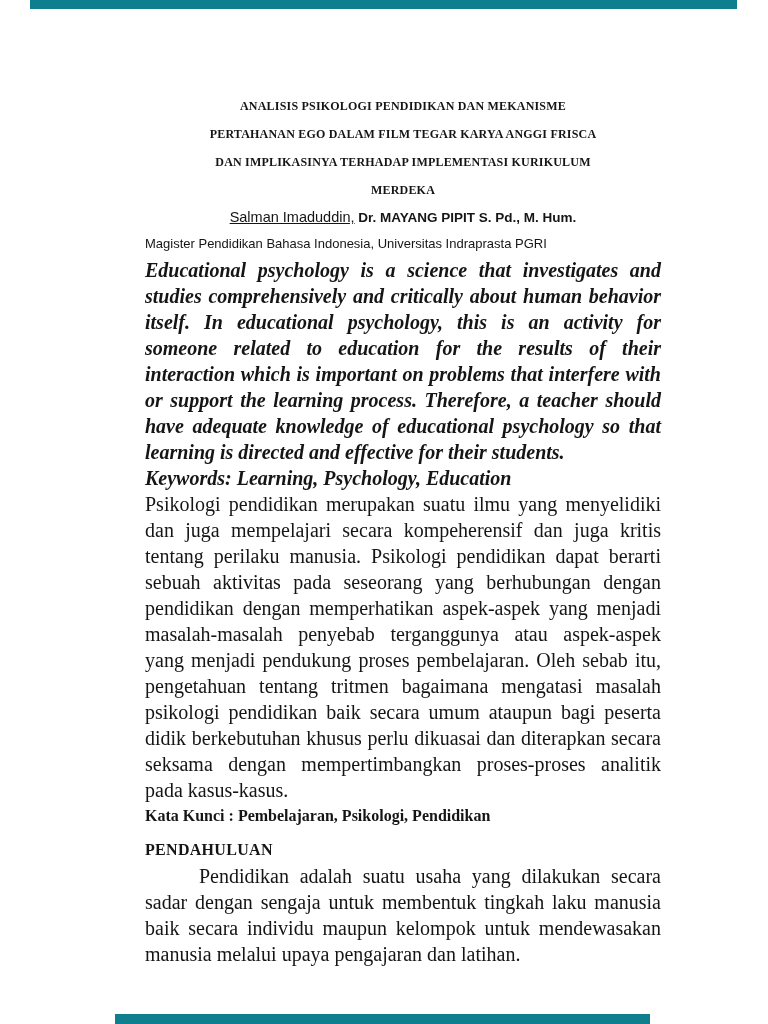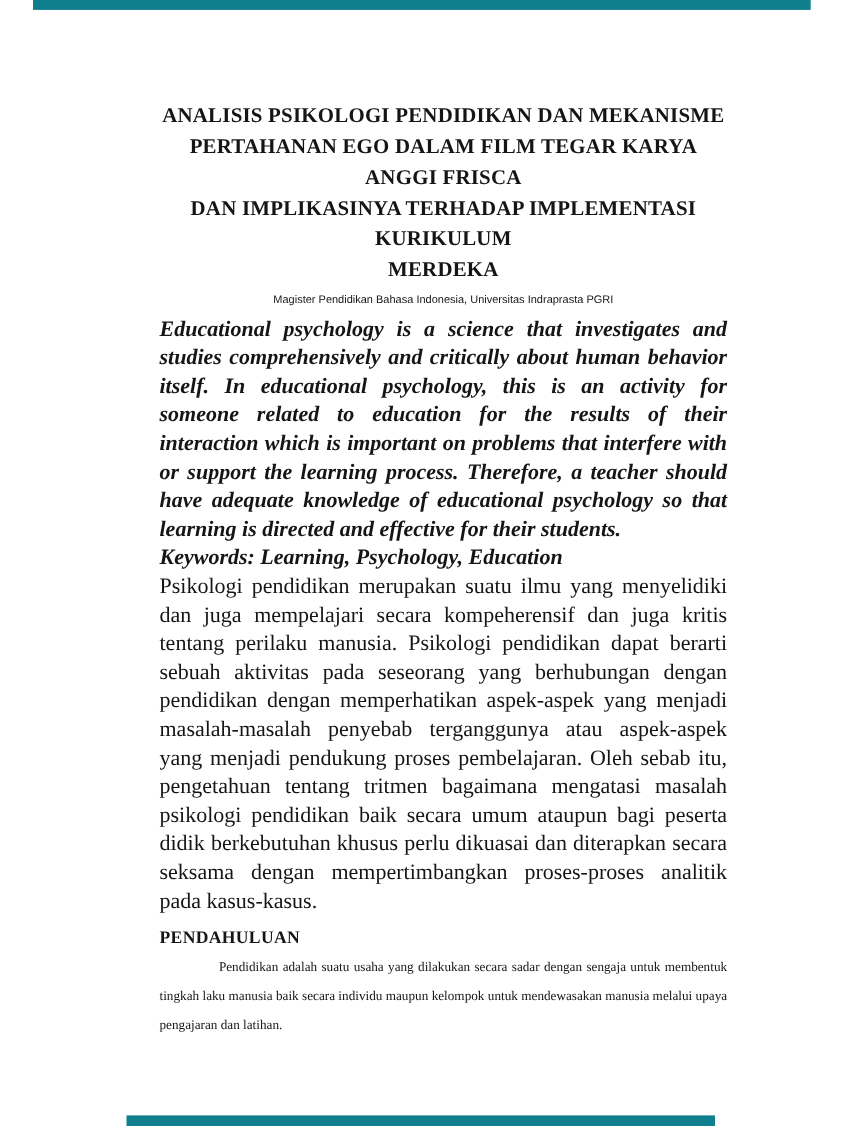--- a/index.html
+++ b/index.html
@@ -24,38 +24,38 @@
     bottom: 0; left: 115px; width: 535px; height: 10px;
   }
   .content {
     position: absolute;
     left: 145px;
     top: 92px;
     width: 516px;
   }
   .doc-title {
     font-weight: bold;
-    font-size: 19px;
+    font-size: 12px;
     line-height: 28px;
     text-align: center;
     letter-spacing: 0.2px;
     white-space: pre-line;
   }
   .byline {
     text-align: center;
     font-family: "Liberation Sans", sans-serif;
     font-size: 14.5px;
     line-height: 26px;
   }
   .author-primary { text-decoration: underline; }
   .author-secondary { font-weight: bold; font-size: 13.5px; }
   .affiliation {
-    text-align: center;
+    text-align: left;
     font-family: "Liberation Sans", sans-serif;
-    font-size: 10px;
+    font-size: 13px;
     line-height: 26px;
   }
   .center-heading {
     text-align: center;
     font-weight: bold;
     font-size: 16px;
     line-height: 26px;
   }
   .abstract-heading { margin-top: 22px; }
   .abstract-body {
@@ -82,51 +82,55 @@
     line-height: 26px;
   }
   .section-heading {
     font-weight: bold;
     font-size: 16px;
     line-height: 26px;
     margin-top: 8px;
     letter-spacing: 0.3px;
   }
   .section-body {
-    font-size: 12px;
+    font-size: 20px;
     line-height: 26px;
     text-align: justify;
     text-indent: 54px;
   }
 </style>
 </head>
 <body>
 
 <div class="page">
 
   <div class="edge-bar top"></div>
 
   <div class="content">
 
     <h1 class="doc-title">ANALISIS PSIKOLOGI PENDIDIKAN DAN MEKANISME
 PERTAHANAN EGO DALAM FILM TEGAR KARYA ANGGI FRISCA
 DAN IMPLIKASINYA TERHADAP IMPLEMENTASI KURIKULUM
 MERDEKA</h1>
 
+    <div class="byline">
+      <span class="author-primary">Salman Imaduddin,</span><span class="author-secondary"> Dr. MAYANG PIPIT S. Pd., M. Hum.</span>
+    </div>
 
     <div class="affiliation">Magister Pendidikan Bahasa Indonesia, Universitas Indraprasta PGRI</div>
 
 
     <p class="abstract-body">Educational psychology is a science that investigates and studies comprehensively and critically about human behavior itself. In educational psychology, this is an activity for someone related to education for the results of their interaction which is important on problems that interfere with or support the learning process. Therefore, a teacher should have adequate knowledge of educational psychology so that learning is directed and effective for their students.</p>
 
     <div class="abstract-keywords">Keywords: Learning, Psychology, Education</div>
 
 
     <p class="abstrak-body">Psikologi pendidikan merupakan suatu ilmu yang menyelidiki dan juga mempelajari secara kompeherensif dan juga kritis tentang perilaku manusia. Psikologi pendidikan dapat berarti sebuah aktivitas pada seseorang yang berhubungan dengan pendidikan dengan memperhatikan aspek-aspek yang menjadi masalah-masalah penyebab terganggunya atau aspek-aspek yang menjadi pendukung proses pembelajaran. Oleh sebab itu, pengetahuan tentang tritmen bagaimana mengatasi masalah psikologi pendidikan baik secara umum ataupun bagi peserta didik berkebutuhan khusus perlu dikuasai dan diterapkan secara seksama dengan mempertimbangkan proses-proses analitik pada kasus-kasus.</p>
 
+    <div class="kata-kunci">Kata Kunci : Pembelajaran, Psikologi, Pendidikan</div>
 
     <div class="section-heading">PENDAHULUAN</div>
 
     <p class="section-body">Pendidikan adalah suatu usaha yang dilakukan secara sadar dengan sengaja untuk membentuk tingkah laku manusia baik secara individu maupun kelompok untuk mendewasakan manusia melalui upaya pengajaran dan latihan.</p>
 
   </div>
 
   <div class="edge-bar bottom"></div>
 
 </div>

